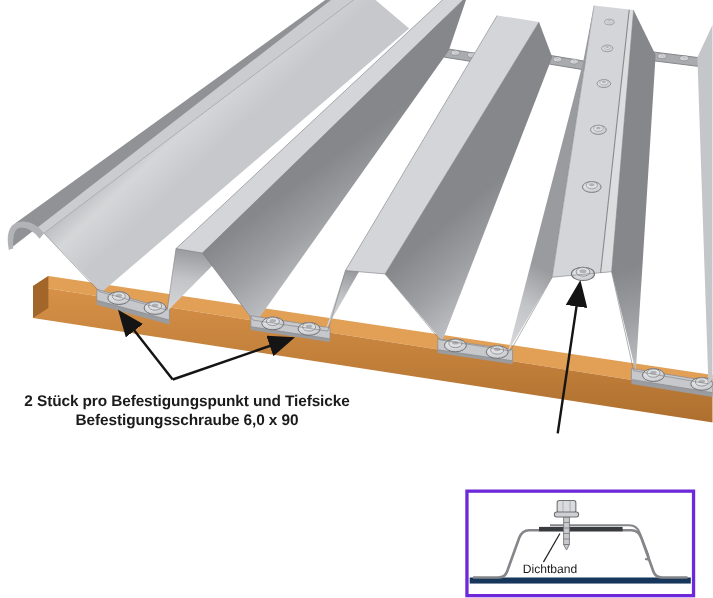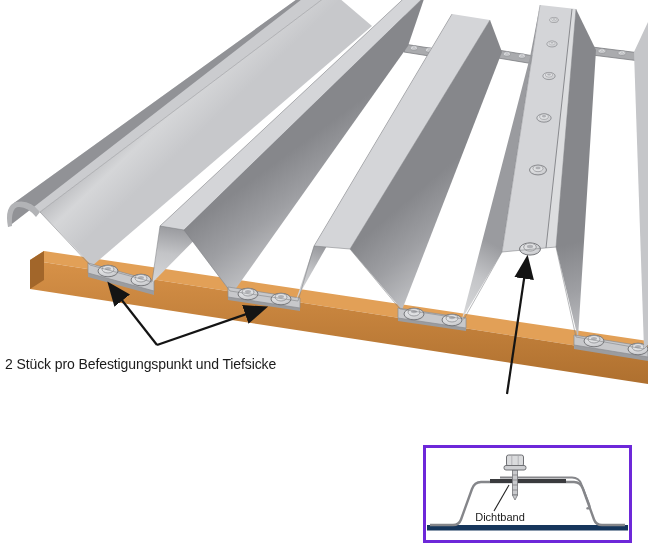--- a/index.html
+++ b/index.html
@@ -1,20 +1,20 @@
 <!DOCTYPE html>
 <html><head>
 <meta charset="utf-8">
 <style>
   html,body{margin:0;padding:0;background:#ffffff;}
   .stage{position:relative;width:648px;height:544px;background:#ffffff;overflow:hidden;
          font-family:"Liberation Sans",sans-serif;}
   .illus{position:absolute;left:0;top:0;}
-  .lbl{position:absolute;font-weight:400;font-size:14px;line-height:17px;color:#1b1b1b;
-       letter-spacing:-0.1px;white-space:nowrap;}
+  .lbl{position:absolute;font-weight:700;font-size:14px;line-height:17px;color:#1b1b1b;
+       text-align:center;letter-spacing:-0.1px;white-space:nowrap;}
   .lbl-left{left:5px;top:356px;width:330px;}
   .lbl-right{left:395px;top:394px;width:235px;}
   .inset{position:absolute;left:423px;top:445px;width:203px;height:92px;
          background:#ffffff;border:3px solid #6d28d9;box-sizing:content-box;}
   .inset svg{display:block;}
 </style>
 </head>
 <body>
 
 <div class="stage">
@@ -172,20 +172,21 @@
 
     <g stroke="#141414" stroke-width="2.2">
       <line x1="157" y1="345" x2="110" y2="285" marker-end="url(#ah)"></line>
       <line x1="157" y1="345" x2="264" y2="308" marker-end="url(#ah)"></line>
       <line x1="507" y1="394" x2="527" y2="259" marker-end="url(#ah)"></line>
     </g>
   </svg>
 
   <div class="lbl lbl-left">
     <div>2 Stück pro Befestigungspunkt und Tiefsicke</div>
+    <div>Befestigungsschraube 6,0 x 90</div>
   </div>
 
 
   <div class="inset">
     <svg width="203" height="92" viewBox="0 0 203 92">
       <rect x="1" y="77" width="201" height="5.5" fill="#16365c"></rect>
       <path d="M4,77 H27 Q33,77 35,71.5 L46,41 Q48.5,34 55,34 H148 Q154.5,34 157,41 L168,71.5 Q170,77 176,77 H199" fill="none" stroke="#85868a" stroke-width="2.4" stroke-linejoin="round"></path>
       <path d="M74,29.5 H146 Q153,29.5 155.5,36.5 L163,56 Q165,62 160.5,60" fill="none" stroke="#85868a" stroke-width="2"></path>
       <rect x="64" y="31" width="76" height="4" fill="#3a3b3e"></rect>
       <g transform="translate(89,0)">

